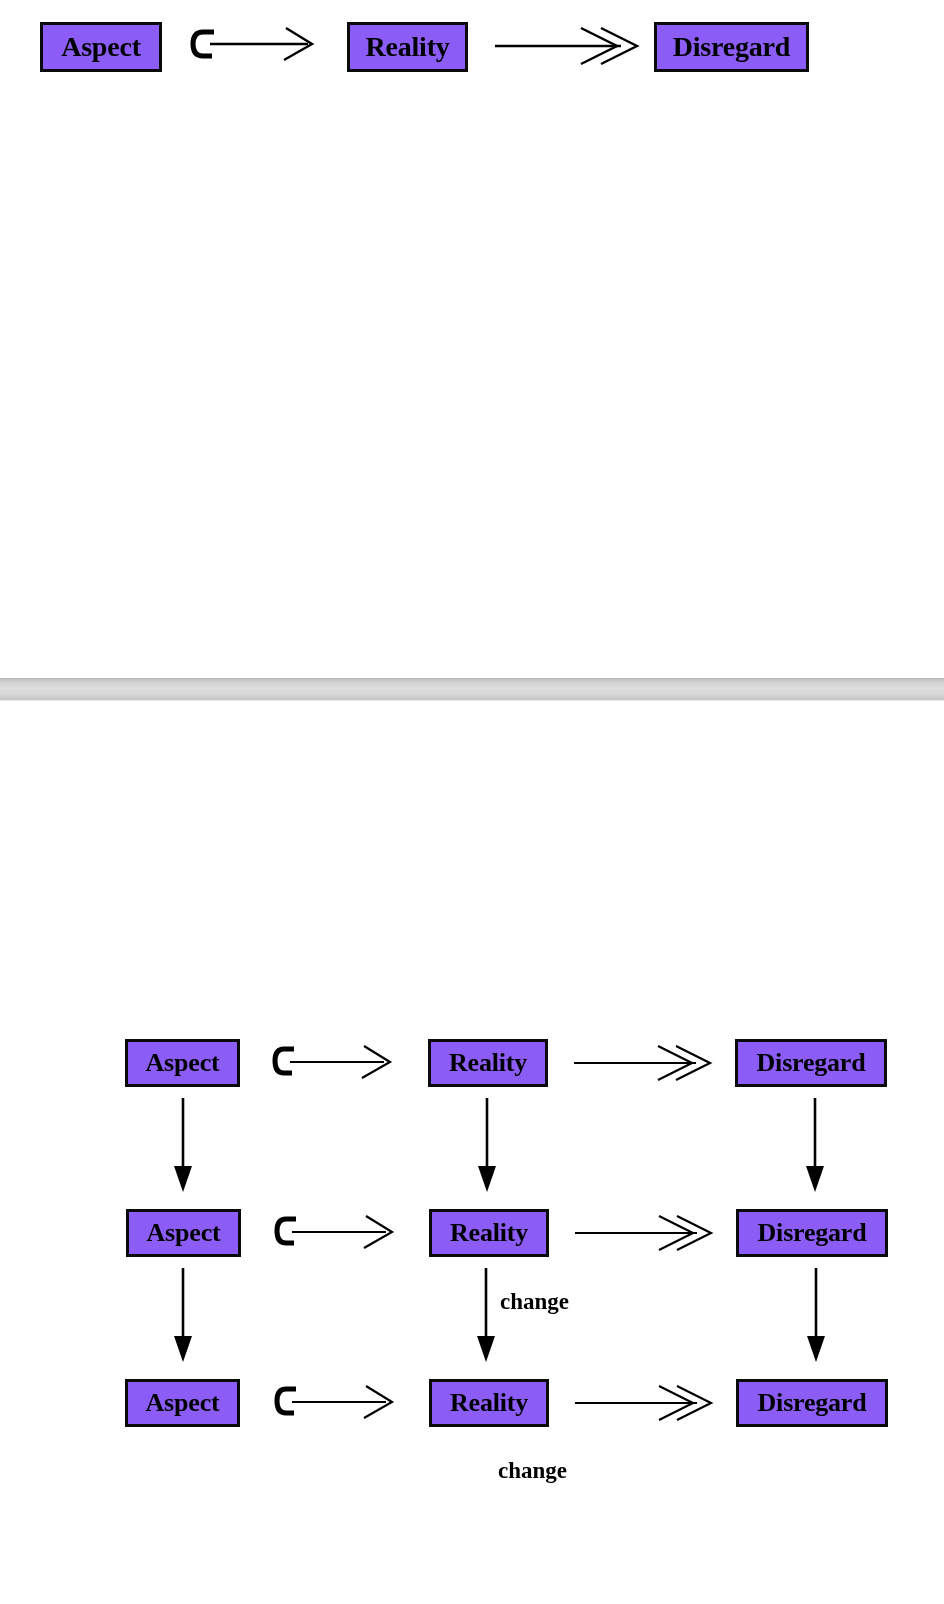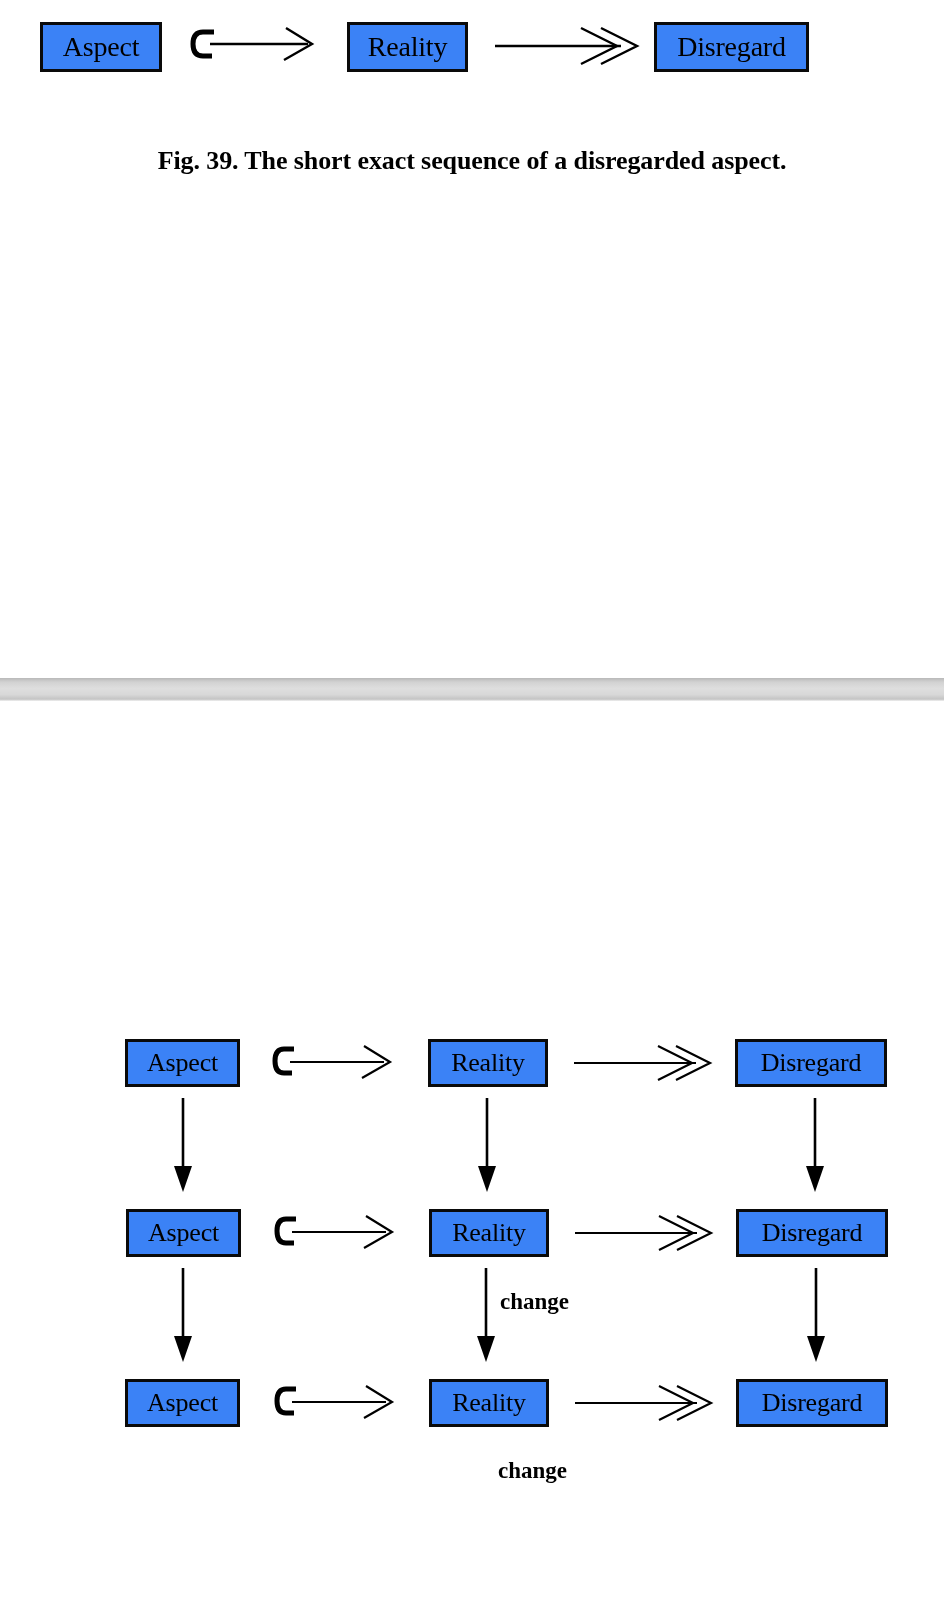--- a/index.html
+++ b/index.html
@@ -46,25 +46,25 @@
     width: 944px;
   }
   #diagram-39 { height: 110px; }
   #diagram-40 { height: 470px; }
 
   
   .node-box {
     position: absolute;
     box-sizing: border-box;
     border: 3px solid #0a0a0a;
-    background: #3b82f6;
+    background: #8b5cf6;
     display: flex;
     align-items: center;
     justify-content: center;
-    font-weight: normal;
+    font-weight: bold;
     letter-spacing: -0.2px;
     white-space: nowrap;
     line-height: 1;
   }
 
   
   #diagram-39 .node-box {
     height: 50px;
     font-size: 28px;
   }
@@ -153,21 +153,20 @@
 
     <svg class="arrow-svg" id="a39-epi" style="left:493px; top:20px;" width="160" height="50">
       <line x1="2" y1="26" x2="128" y2="26" stroke-width="2.4"></line>
       <polyline points="88,8 124,26 88,44" stroke-width="2.4"></polyline>
       <polyline points="108,8 144,26 108,44" stroke-width="2.4"></polyline>
     </svg>
 
     <div class="node-box" id="n39-disregard">Disregard</div>
   </div>
 
-  <div class="caption" id="caption-39">Fig. 39.  The short exact sequence of a disregarded aspect.</div>
 </div>
 
 <div class="page-separator"></div>
 
 <div class="figure" id="figure-40">
 
   <div class="diagram" id="diagram-40">
 
     <div class="node-box row1 col-aspect" id="n40-a1">Aspect</div>
 

